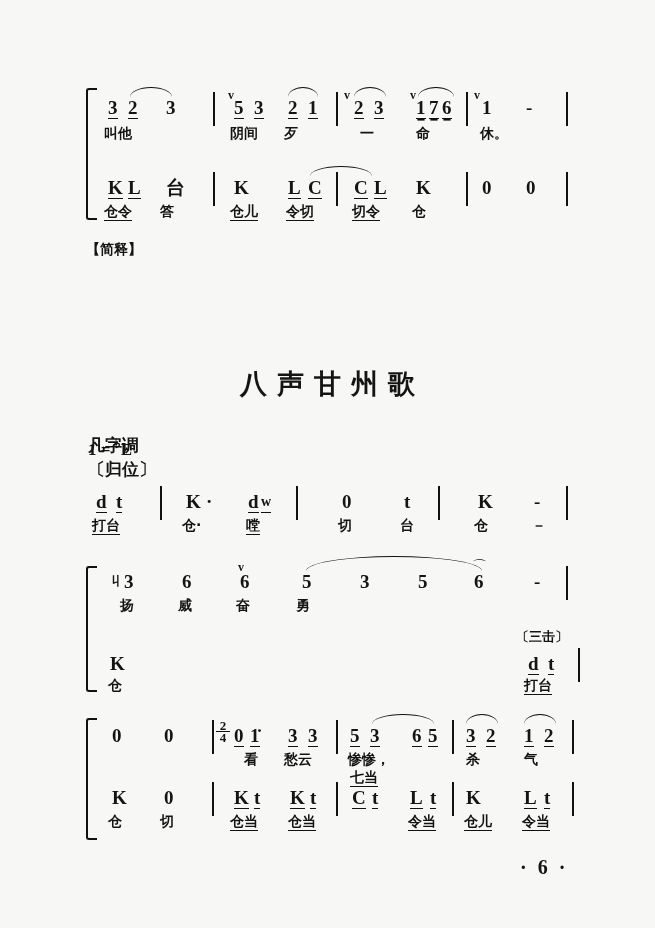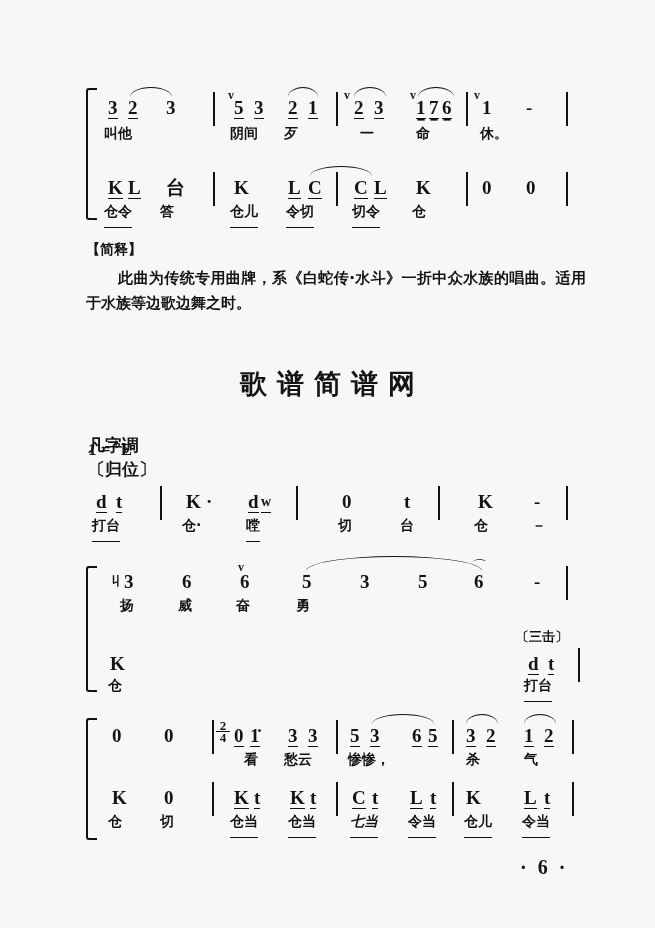--- a/index.html
+++ b/index.html
@@ -39,21 +39,21 @@
     box-shadow:0 3px 0 -1.4px #111;
   }
   .lyr{
     position:absolute;
     font-family:"DejaVu Sans", sans-serif;
     font-weight:bold;
     font-size:14px;
     line-height:15px;
     white-space:nowrap;
   }
-  .lyr.ul{border-bottom:1.4px solid #111;padding-bottom:8px;}
+  .lyr.ul{border-bottom:1.4px solid #111;padding-bottom:1px;}
   .slur{
     position:absolute;
     border-top:1.8px solid #111;
     border-radius:50%/100% 100% 0 0;
     height:9px;
   }
   .vmark{
     position:absolute;
     font-family:"Liberation Serif", serif;
     font-size:12px;
@@ -205,23 +205,22 @@
 
     <div class="lyr ul" style="left:104px;top:204px;">仓令</div>
     <div class="lyr" style="left:160px;top:204px;">答</div>
     <div class="lyr ul" style="left:230px;top:204px;">仓儿</div>
     <div class="lyr ul" style="left:286px;top:204px;">令切</div>
     <div class="lyr ul" style="left:352px;top:204px;">切令</div>
     <div class="lyr" style="left:412px;top:204px;">仓</div>
   </div>
 
   <div class="anno-head" style="left:86px;top:240px;">【简释】</div>
-  <div class="anno-body" style="left:86px;top:266px;">此曲为传统专用曲牌，系《白蛇传·水斗》一折中众水族的唱曲。适用于水族等边歌边舞之时。</div>
-
-  <div class="song-title" style="top:366px;">歌谱简谱网</div>
+
+  <div class="song-title" style="top:366px;">八声甘州歌</div>
 
   <div class="keysig" style="left:88px;top:404px;">
     <span>1 = </span><sup>♭</sup><span>E</span>
   </div>
   <div class="subkey" style="left:88px;top:434px;">凡字调</div>
   <div class="subkey" style="left:88px;top:458px;">〔归位〕</div>
 
   <div class="sys">
     <div class="note u1" style="left:96px;top:492px;">d</div>
     <div class="note u1" style="left:116px;top:492px;">t</div>
@@ -339,21 +338,21 @@
 
     <div class="note" style="left:466px;top:788px;">K</div>
     <div class="note u1" style="left:524px;top:788px;">L</div>
     <div class="note u1" style="left:544px;top:788px;">t</div>
     <div class="barline" style="left:572px;top:782px;height:34px;"></div>
 
     <div class="lyr" style="left:108px;top:814px;">仓</div>
     <div class="lyr" style="left:160px;top:814px;">切</div>
     <div class="lyr ul" style="left:230px;top:814px;">仓当</div>
     <div class="lyr ul" style="left:288px;top:814px;">仓当</div>
-    <div class="lyr ul" style="left:350px;top:814px;font-style:italic;">七当</div>
+    <div class="lyr ul" style="left:350px;top:770px;">七当</div>
     <div class="lyr ul" style="left:408px;top:814px;">令当</div>
     <div class="lyr ul" style="left:464px;top:814px;">仓儿</div>
     <div class="lyr ul" style="left:522px;top:814px;">令当</div>
   </div>
 
   <div class="pagenum" style="left:520px;top:856px;">· 6 ·</div>
 
 </div>
 
 </body></html>

